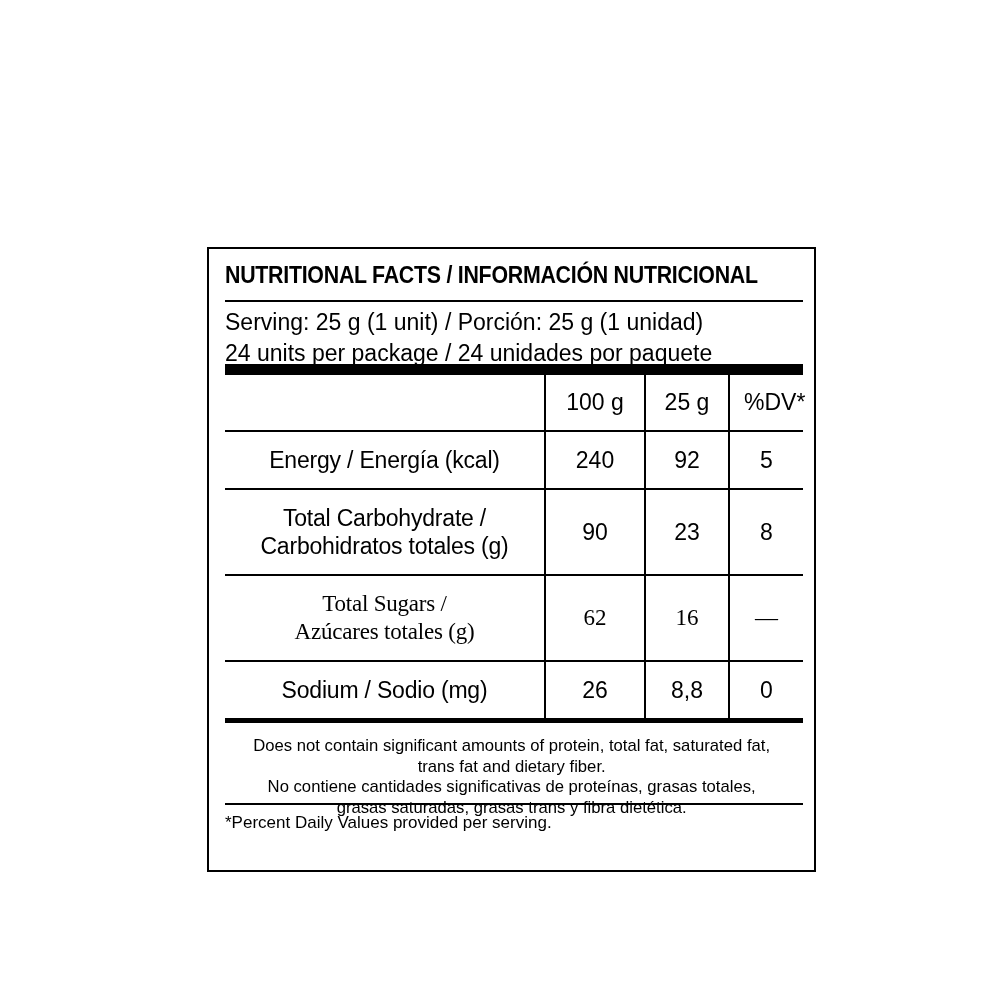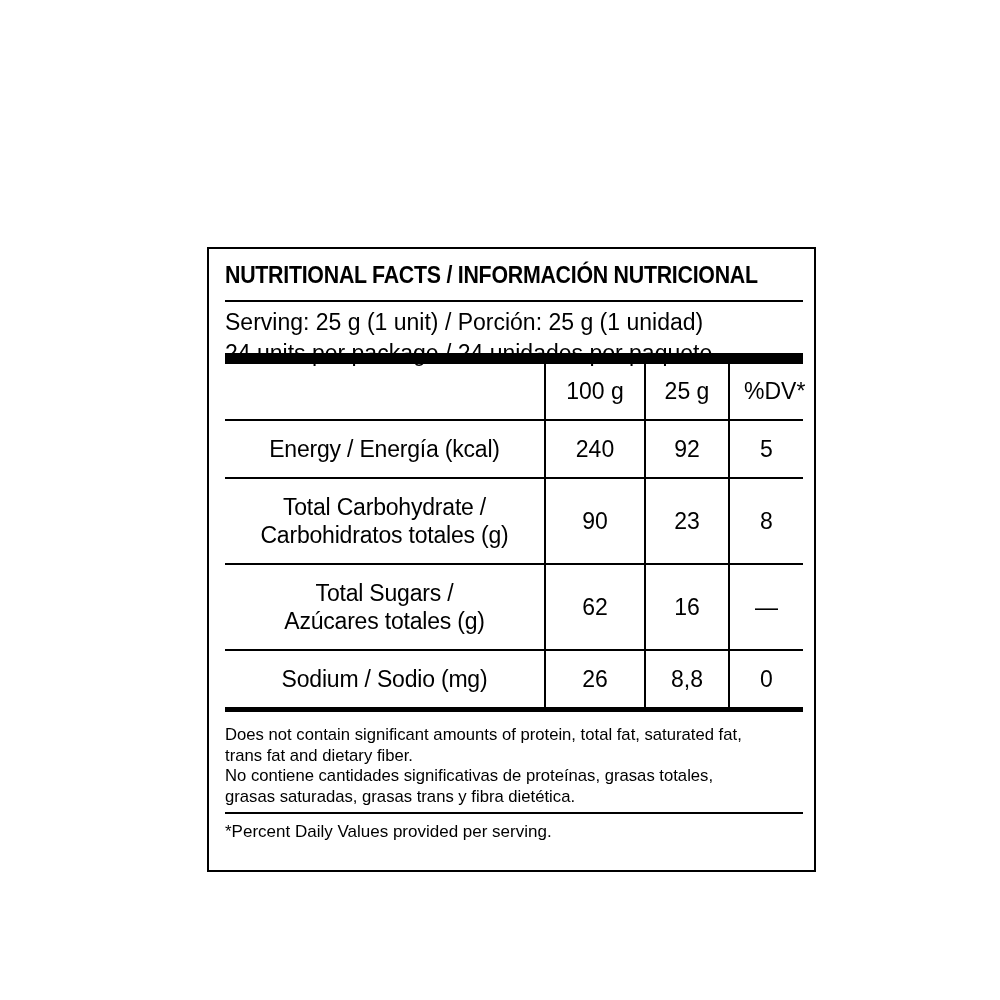--- a/index.html
+++ b/index.html
@@ -48,21 +48,21 @@
     margin: 0 11px 0 16px;
   }
   .bar-thick {
     height: 11px;
     background: #000000;
     margin: 0 11px 0 16px;
   }
   
   .serving-block {
     padding: 5px 11px 0 16px;
-    height: 51px;
+    height: 62px;
   }
   .serving-line {
     font-size: 23px;
     line-height: 31px;
     white-space: nowrap;
   }
   
   table.facts {
     border-collapse: collapse;
     table-layout: fixed;
@@ -81,26 +81,27 @@
   table.facts tbody tr:last-child { border-bottom: 5px solid #000000; }
   table.facts .lbl {
     text-align: center;
     white-space: pre-line;
     line-height: 28px;
     letter-spacing: -0.2px;
   }
   table.facts .val { text-align: center; }
   tr.r-head   { height: 46px; }
   tr.r-single { height: 38px; }
-  tr.r-double { height: 66px; }
+  tr.r-double { height: 66px; font-family: Liberation Serif, serif; }
   tr.r-carb   { height: 67px; }
   
   .notes-block {
     padding: 13px 4px 0 16px;
-    height: 100px;
+    height: 80px;
+    text-align: center;
   }
   .note-line {
     font-size: 17px;
     line-height: 20.5px;
     white-space: nowrap;
     transform: scaleX(0.98);
     transform-origin: 0 0;
   }
   
   .footnote-block {

